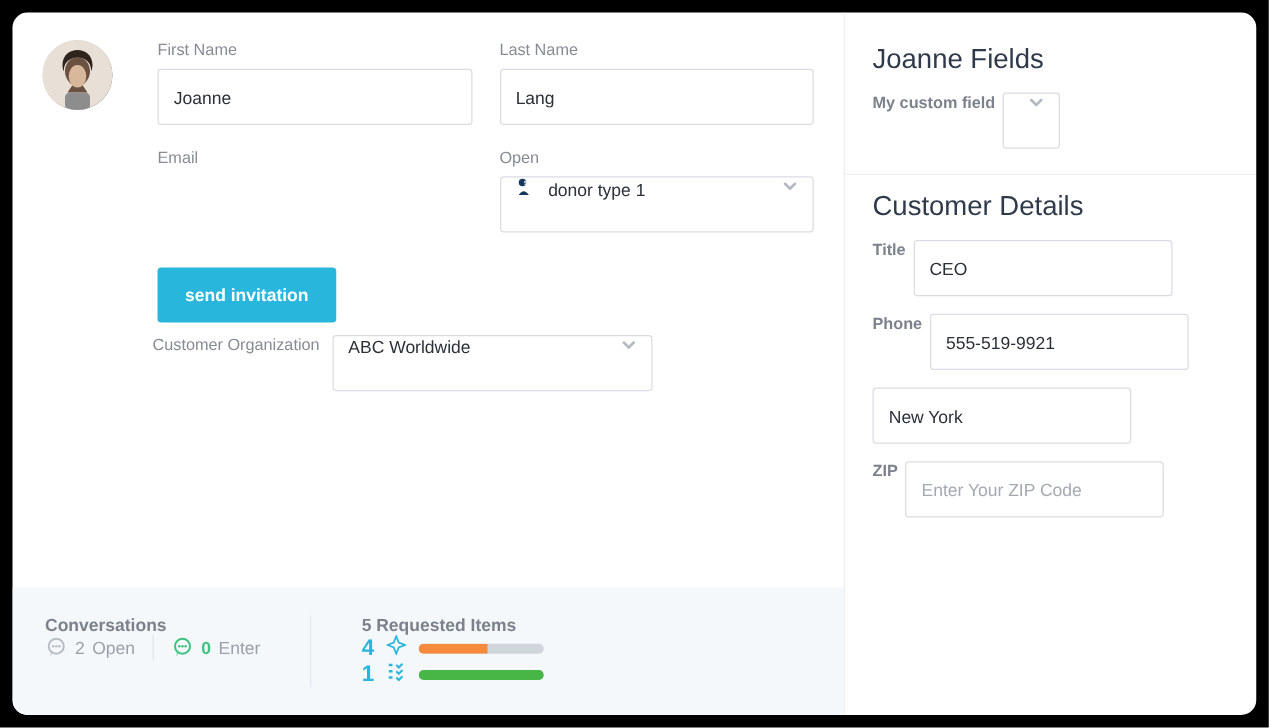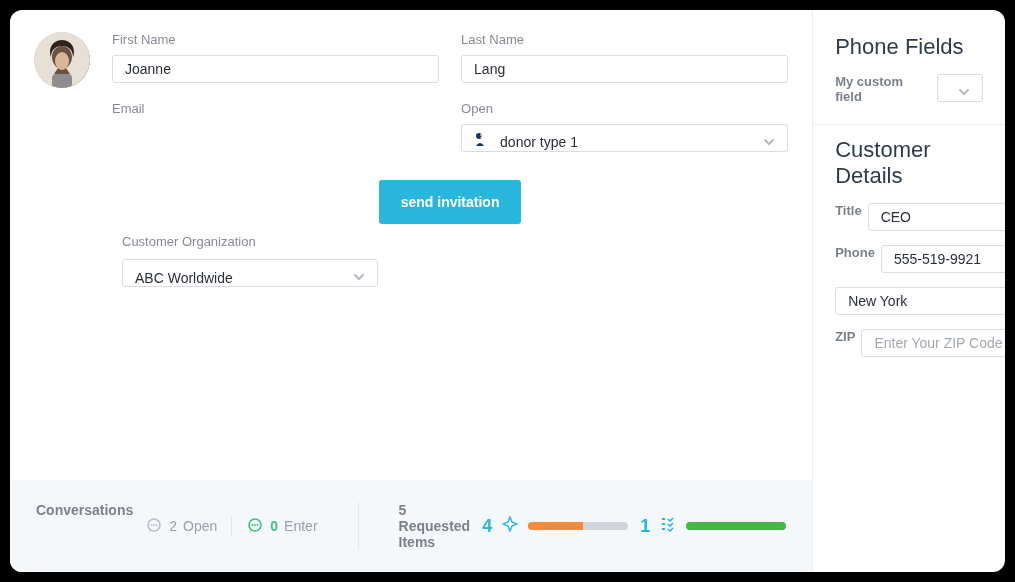--- a/index.html
+++ b/index.html
@@ -1,35 +1,35 @@
 <!DOCTYPE html>
 <html><head>
 <meta charset="utf-8">
 <style>
   * { box-sizing: border-box; margin: 0; padding: 0; font-family: -apple-system, BlinkMacSystemFont, "Segoe UI", Helvetica, Arial, sans-serif; }
   body { background: #000; display: flex; align-items: center; justify-content: center; height: 582px; width: 1015px; overflow: hidden; }
   .frame { background: #fff; width: 995px; height: 562px; border-radius: 12px; display: flex; overflow: hidden; position: relative; }
   .left { flex: 1; display: flex; flex-direction: column; }
-  .profile-area { padding: 22px 24px 10px 24px; display: flex; gap: 22px; }
+  .profile-area { padding: 22px 24px 10px 24px; display: flex; gap: 36px; }
   .avatar { width: 56px; height: 56px; border-radius: 50%; background: linear-gradient(135deg,#d9c8bb 40%,#5c4437); flex-shrink: 0; overflow:hidden; display:flex; align-items:flex-end; justify-content:center;}
   .avatar svg { width: 56px; height:56px;}
   .fields { flex: 1; display: grid; grid-template-columns: 1fr 1fr; gap: 18px 22px; }
   .field { display: flex; flex-direction: column; gap: 8px; }
-  .field.full { grid-column: 1 / span 2; align-items: center; }
+  .field.full { grid-column: 1 / span 2; }
   .label { font-size: 13px; color: #878b93; font-weight: 500; }
-  .input { border: 1px solid #d9dde3; border-radius: 3px; height: 28px; padding: 0 12px; font-size: 14px; color: #2b3038; outline: none; background:#fff; }
-  .input.select { display:flex; align-items:flex-end; justify-content:space-between; gap:8px; cursor:pointer; }
+  .input { border: 1px solid #d9dde3; border-radius: 3px; height: 45px; padding: 0 12px; font-size: 14px; color: #2b3038; outline: none; background:#fff; }
+  .input.select { display:flex; align-items:flex-start; justify-content:space-between; gap:8px; cursor:pointer; }
   .chev { color:#a8adb5; }
   .type-select { display:flex; align-items:center; gap:10px; }
   .type-icon { color:#17375e; }
   .btn { background:#29b6dd; color:#fff; border:none; border-radius:3px; padding: 14px 22px; font-size:14px; font-weight:600; cursor:pointer; width:fit-content; }
-  .org-row { padding: 0 24px 18px 112px; display:flex; flex-direction:column; gap:10px; }
+  .org-row { padding: 0 24px 18px 112px; display:flex; gap:10px; }
   .org-select { width: 256px; }
   .stats { background:#f5f8fa; margin-top:auto; padding: 22px 26px; display:flex; gap: 0; }
-  .stats-col { display:flex; flex-direction:row; gap:12px; }
+  .stats-col { display:flex; flex-direction:column; }
   .stats-col.a { padding-right: 40px; border-right:1px solid #e3e8ee; }
   .stats-col.b { padding-left: 40px; }
   .stats-head { color:#7c828b; font-size:14px; font-weight:600; }
   .conv-row { display:flex; align-items:center; gap:14px; }
   .conv-item { display:flex; align-items:center; gap:6px; font-size:14px; }
   .conv-item .muted { color:#9ba1aa; }
   .conv-sep { width:1px; height:20px; background:#dfe4ea; }
   .req-line { display:flex; align-items:center; gap:10px; }
   .req-num { font-size:18px; font-weight:700; }
   .bar { width:100px; height:8px; border-radius:4px; background:#d0d5db; position:relative; overflow:hidden; }
@@ -161,21 +161,21 @@
           <div class="bar">
               <div class="fill" style="background:#47b647; width:100%"></div>
             </div>
         </div>
       </div>
     </div>
 
   </div>
 
   <div class="right">
-    <div class="sec-title">Phone Fields</div>
+    <div class="sec-title">Joanne Fields</div>
     <div class="r-field">
       <span class="r-label">My custom field</span>
       <div class="input select">
         <span></span>
         <span class="chev"><svg width="12" height="12" viewBox="0 0 12 12">
               <path d="M2 4 l4 4 l4 -4" stroke="#b3b9c1" stroke-width="2" fill="none" stroke-linecap="round"></path>
             </svg></span>
       </div>
     </div>
     <div class="divider"></div>

